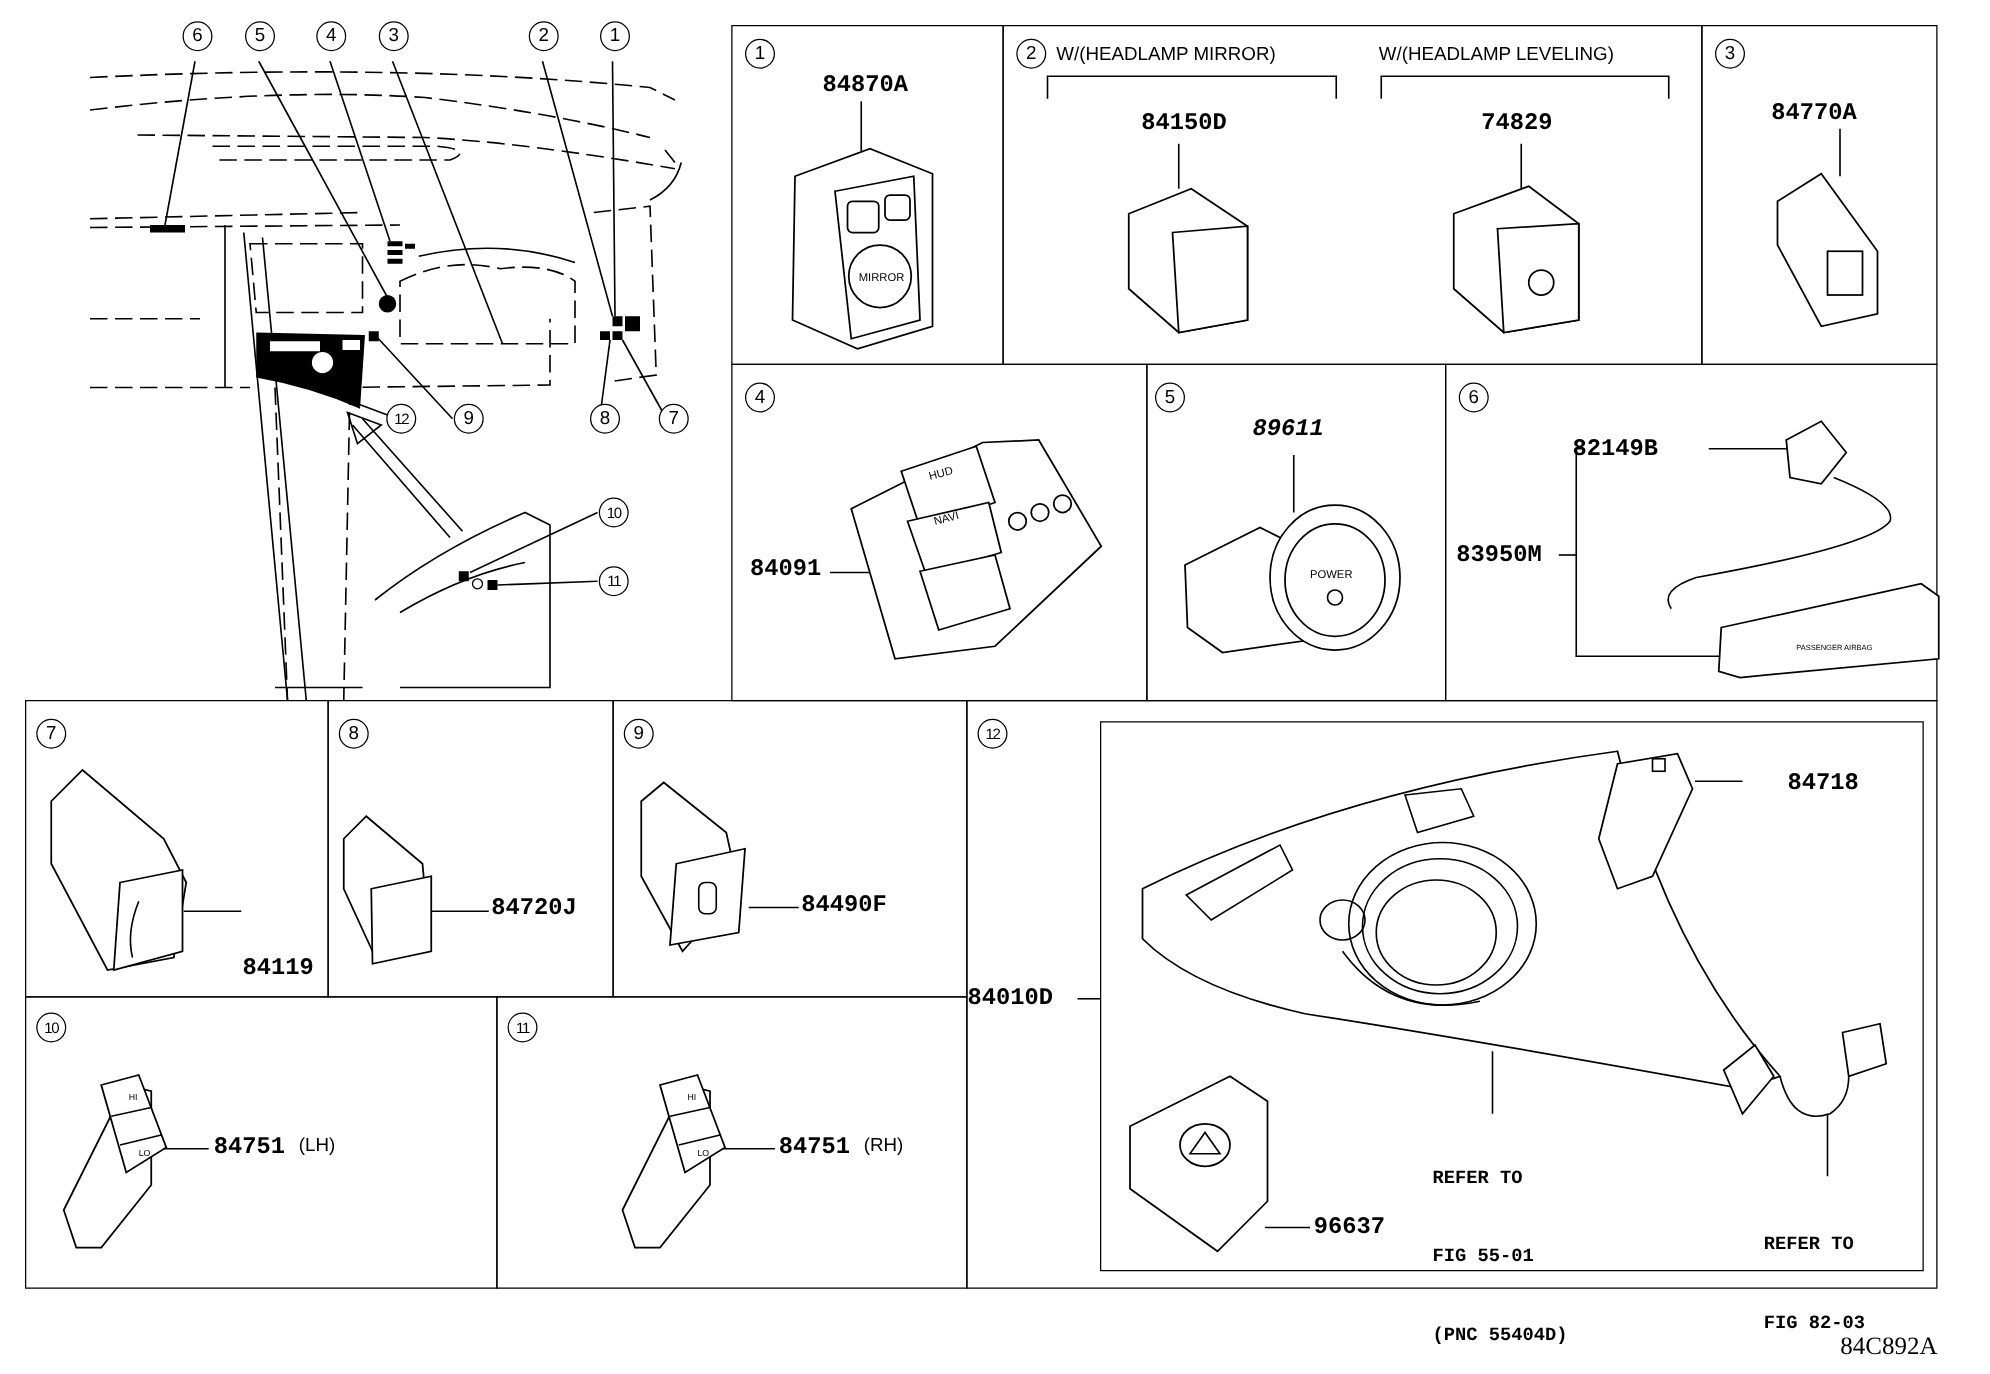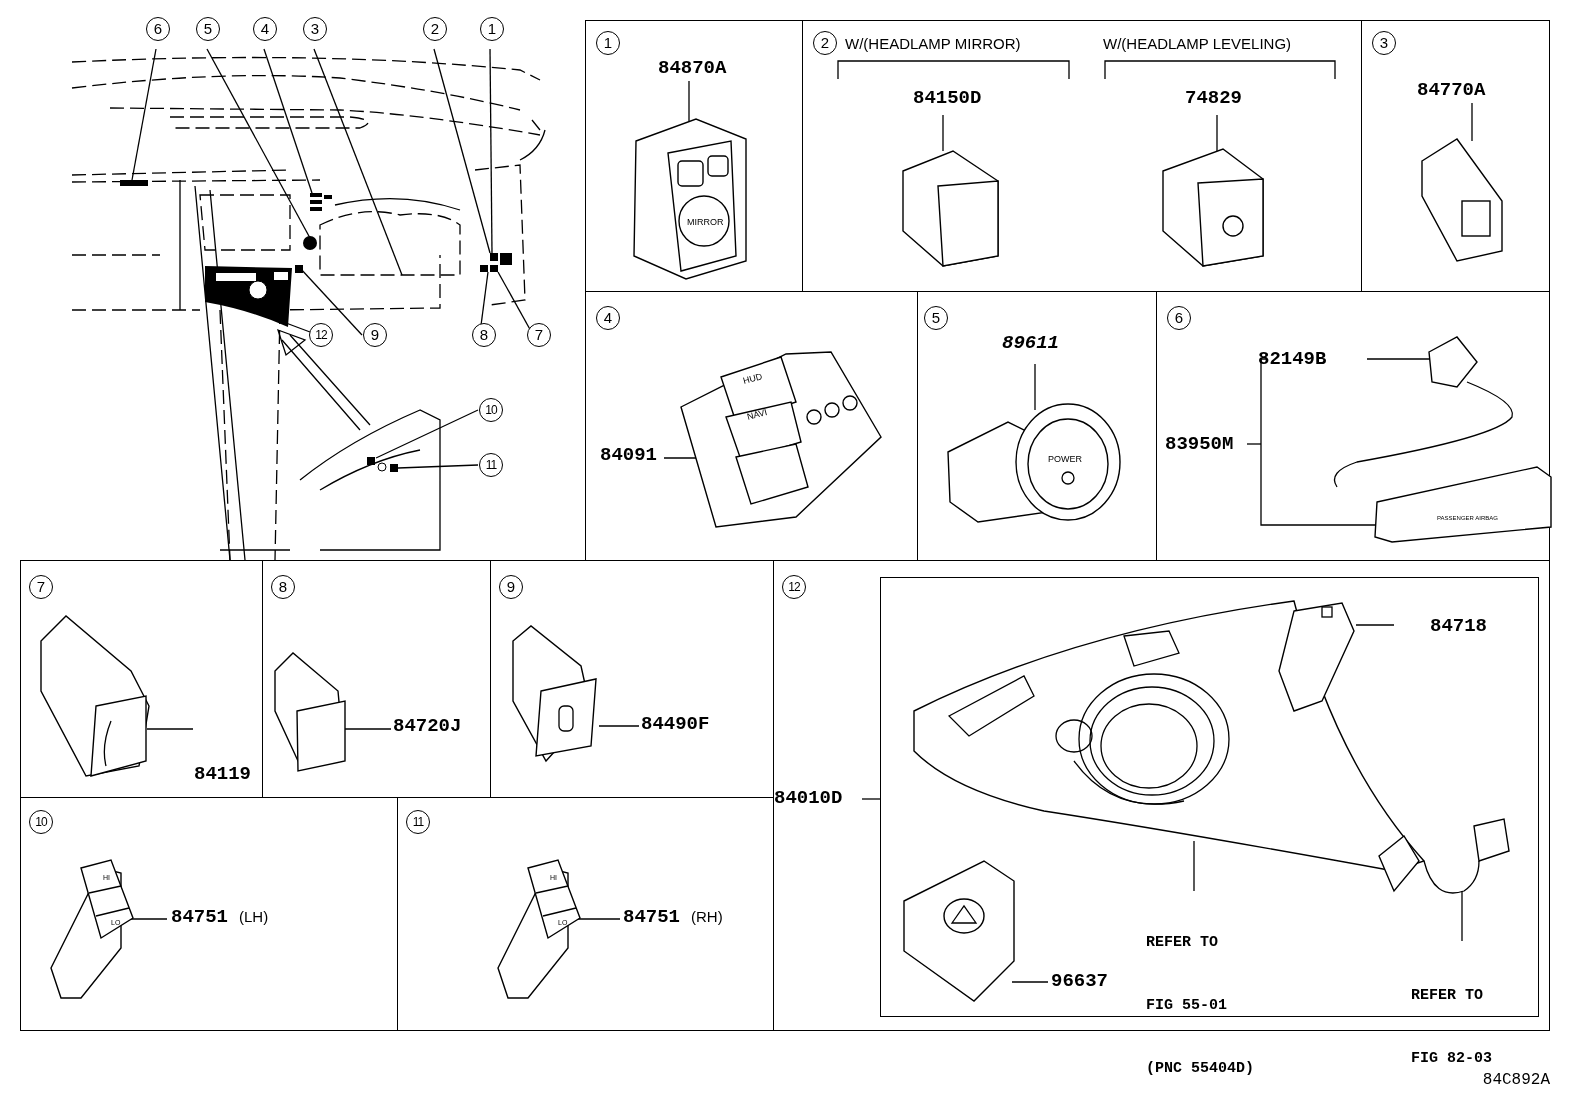--- a/index.html
+++ b/index.html
@@ -12,21 +12,21 @@
   .pn { position:absolute; font-family:"Liberation Mono","DejaVu Sans Mono", monospace; font-weight:bold; font-size:19px; white-space:nowrap; }
   .note { position:absolute; font-family:"Liberation Sans", sans-serif; font-size:15px; white-space:nowrap; }
   .ref { position:absolute; font-family:"Liberation Mono","DejaVu Sans Mono", monospace; font-weight:bold; font-size:15px; line-height:21px; white-space:pre; }
   .suffix { position:absolute; font-family:"Liberation Sans", sans-serif; font-size:15px; }
   svg { position:absolute; overflow:visible; }
   svg .ln { stroke:#000; stroke-width:1.3; fill:none; }
   svg .dl { stroke:#000; stroke-width:1.3; fill:none; stroke-dasharray:14 6; }
   svg .part { stroke:#000; stroke-width:1.4; fill:#fff; }
   svg .fillblk { fill:#000; }
   svg text { font-family:"Liberation Sans", sans-serif; }
-  .code { position:absolute; right:42px; bottom:10px; font-size:16px; font-family:Liberation Mono, monospace; }
+  .code { position:absolute; right:42px; bottom:10px; font-size:20px; font-family:Liberation Serif, serif; }
 </style>
 </head>
 <body>
 
 <div style="position:absolute;left:20px;top:10px;width:565px;height:550px;">
   <svg width="565" height="550">
 
     <path class="dl" d="M52 52 Q300 40 500 60 L520 70"></path>
     <path class="dl" d="M52 78 Q200 60 320 68 Q420 80 500 100"></path>
     <path class="dl" d="M90 98 L320 100 Q400 104 520 125"></path>

